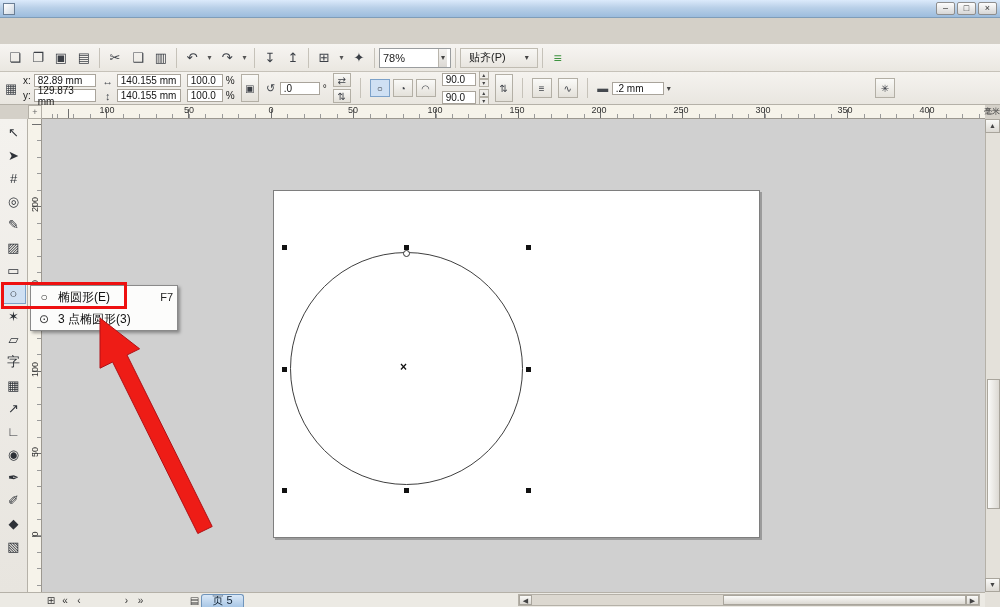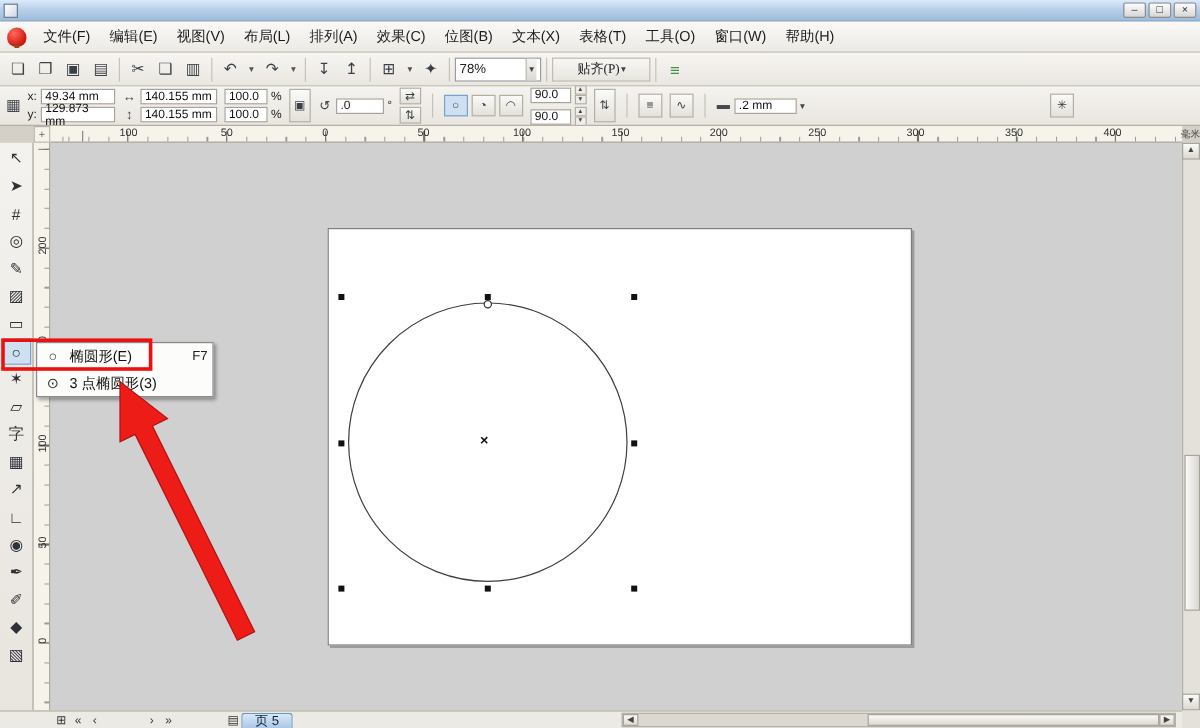--- a/index.html
+++ b/index.html
@@ -20,21 +20,21 @@
   .logo::after { content:""; position:absolute; left:6px; top:14px; width:4px; height:3px; background:#8a4b1f; }
   .menu-item { padding:3px 8px; font-size:12px; color:#1c1c1c; white-space:nowrap; }
 
   
   .toolbar { left:0; top:44px; width:1000px; height:28px; background:linear-gradient(#f7f5f2,#eae7e1); border-bottom:1px solid #c6c2b9; display:flex; align-items:center; padding:0 4px; gap:1px; }
   .tbtn { width:22px; height:22px; display:flex; align-items:center; justify-content:center; font-size:13px; color:#3b3f46; background:transparent; border:1px solid transparent; }
   .tbtn.dd { width:11px; font-size:8px; color:#555; }
   .sep { width:1px; height:20px; background:#c6c2b9; margin:0 3px; }
   .combo { height:20px; background:#fff; border:1px solid #9a9d9f; display:flex; align-items:center; font-size:11px; padding:0 3px; gap:4px; }
   .combo .dd-arrow { font-size:8px; color:#444; background:linear-gradient(#f4f3f1,#dcd9d4); border-left:1px solid #b9b5ac; align-self:stretch; display:flex; align-items:center; padding:0 2px; }
-  .flatcombo { height:20px; display:flex; align-items:center; font-size:11px; padding:0 20px; gap:1px; border:1px solid #c0bcb2; background:linear-gradient(#f8f7f4,#e8e5df);font-family:Liberation Serif, serif; }
+  .flatcombo { height:20px; display:flex; align-items:center; font-size:11px; padding:0 8px; gap:19px; border:1px solid #c0bcb2; background:linear-gradient(#f8f7f4,#e8e5df); }
   .opt-green { color:#3f9440; font-size:14px; font-weight:bold; }
 
   
   .propbar { left:0; top:72px; width:1000px; height:33px; background:linear-gradient(#f5f3ef,#e9e6e0); border-bottom:1px solid #b5b1a8; display:flex; align-items:center; padding:0 5px; gap:6px; font-size:10px; }
   .pgroup { display:flex; flex-direction:column; justify-content:center; gap:2px; }
   .prow { display:flex; align-items:center; gap:3px; }
   .pfield { background:#fff; border:1px solid #a9a49b; height:13px; display:flex; align-items:center; padding:0 3px; font-size:10px; color:#111; }
   .picon { color:#45494f; font-size:11px; width:12px; text-align:center; }
   .pbtn { width:18px; height:14px; border:1px solid #b3afa5; background:linear-gradient(#fafaf8,#e4e1da); display:flex; align-items:center; justify-content:center; font-size:10px; color:#3b3f46; }
   .pbtn.tall { height:28px; }
@@ -106,35 +106,20 @@
 
   <div class="abs titlebar">
     <div class="app-icon"></div>
     <div class="win-btns">
       <div class="winbtn">–</div>
       <div class="winbtn">□</div>
       <div class="winbtn">×</div>
     </div>
   </div>
 
-  <div class="abs menubar">
-    <div class="logo"></div>
-    <span class="menu-item">文件(F)</span>
-    <span class="menu-item">编辑(E)</span>
-    <span class="menu-item">视图(V)</span>
-    <span class="menu-item">布局(L)</span>
-    <span class="menu-item">排列(A)</span>
-    <span class="menu-item">效果(C)</span>
-    <span class="menu-item">位图(B)</span>
-    <span class="menu-item">文本(X)</span>
-    <span class="menu-item">表格(T)</span>
-    <span class="menu-item">工具(O)</span>
-    <span class="menu-item">窗口(W)</span>
-    <span class="menu-item">帮助(H)</span>
-  </div>
 
   <div class="abs toolbar">
     <div class="tbtn">❏</div>
     <div class="tbtn">❐</div>
     <div class="tbtn">▣</div>
     <div class="tbtn">▤</div>
     <div class="sep"></div>
     <div class="tbtn">✂</div>
     <div class="tbtn">❑</div>
     <div class="tbtn">▥</div>
@@ -162,21 +147,21 @@
     </div>
     <div class="sep"></div>
     <div class="tbtn opt-green">≡</div>
   </div>
 
   <div class="abs propbar">
     <span class="picon" style="font-size:13px;">▦</span>
     <div class="pgroup">
       <div class="prow">
         <span>x:</span>
-        <div class="pfield" style="width:62px;">49.34 mm</div>
+        <div class="pfield" style="width:62px;">82.89 mm</div>
       </div>
       <div class="prow">
         <span>y:</span>
         <div class="pfield" style="width:62px;">129.873 mm</div>
       </div>
     </div>
     <div class="pgroup">
       <div class="prow">
         <span class="picon">↔</span>
         <div class="pfield" style="width:64px;">140.155 mm</div>

